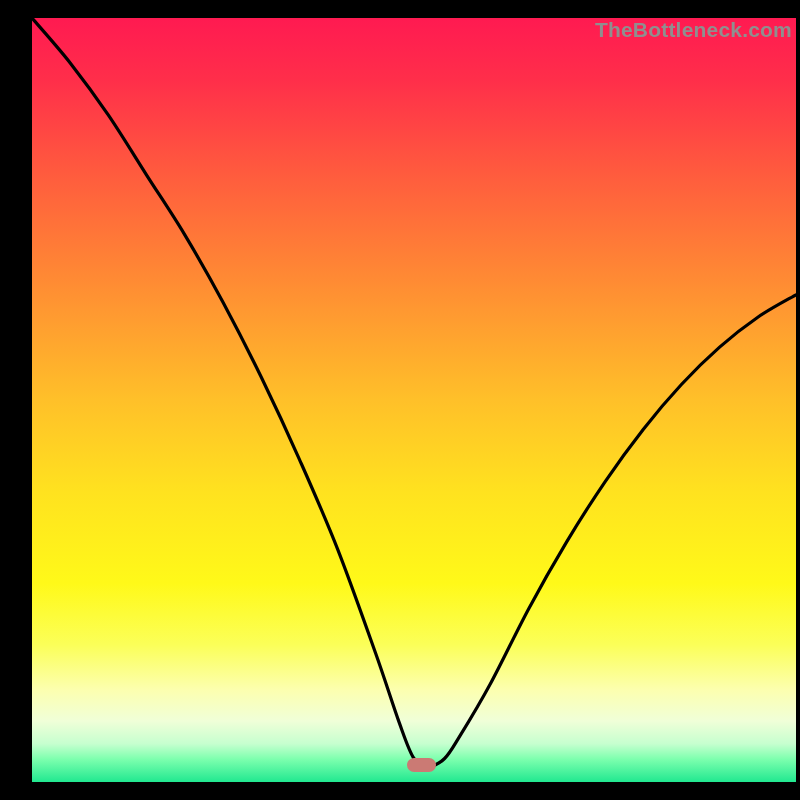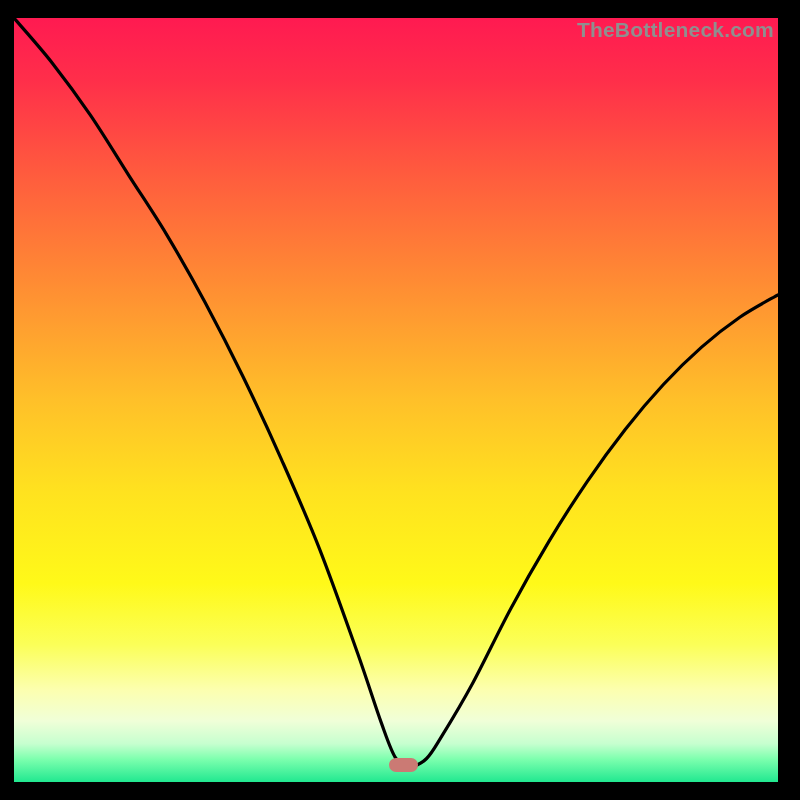--- a/index.html
+++ b/index.html
@@ -5,21 +5,21 @@
   html, body {
     margin: 0;
     padding: 0;
     width: 800px;
     height: 800px;
     background: #000;
     overflow: hidden;
   }
   .frame {
     position: absolute;
-    left: 14px;
+    left: 32px;
     top: 18px;
     width: 764px;
     height: 764px;
     background: #7f1d1d;
   }
   .plot-area {
     position: absolute;
     left: 0;
     top: 0;
     width: 764px;

